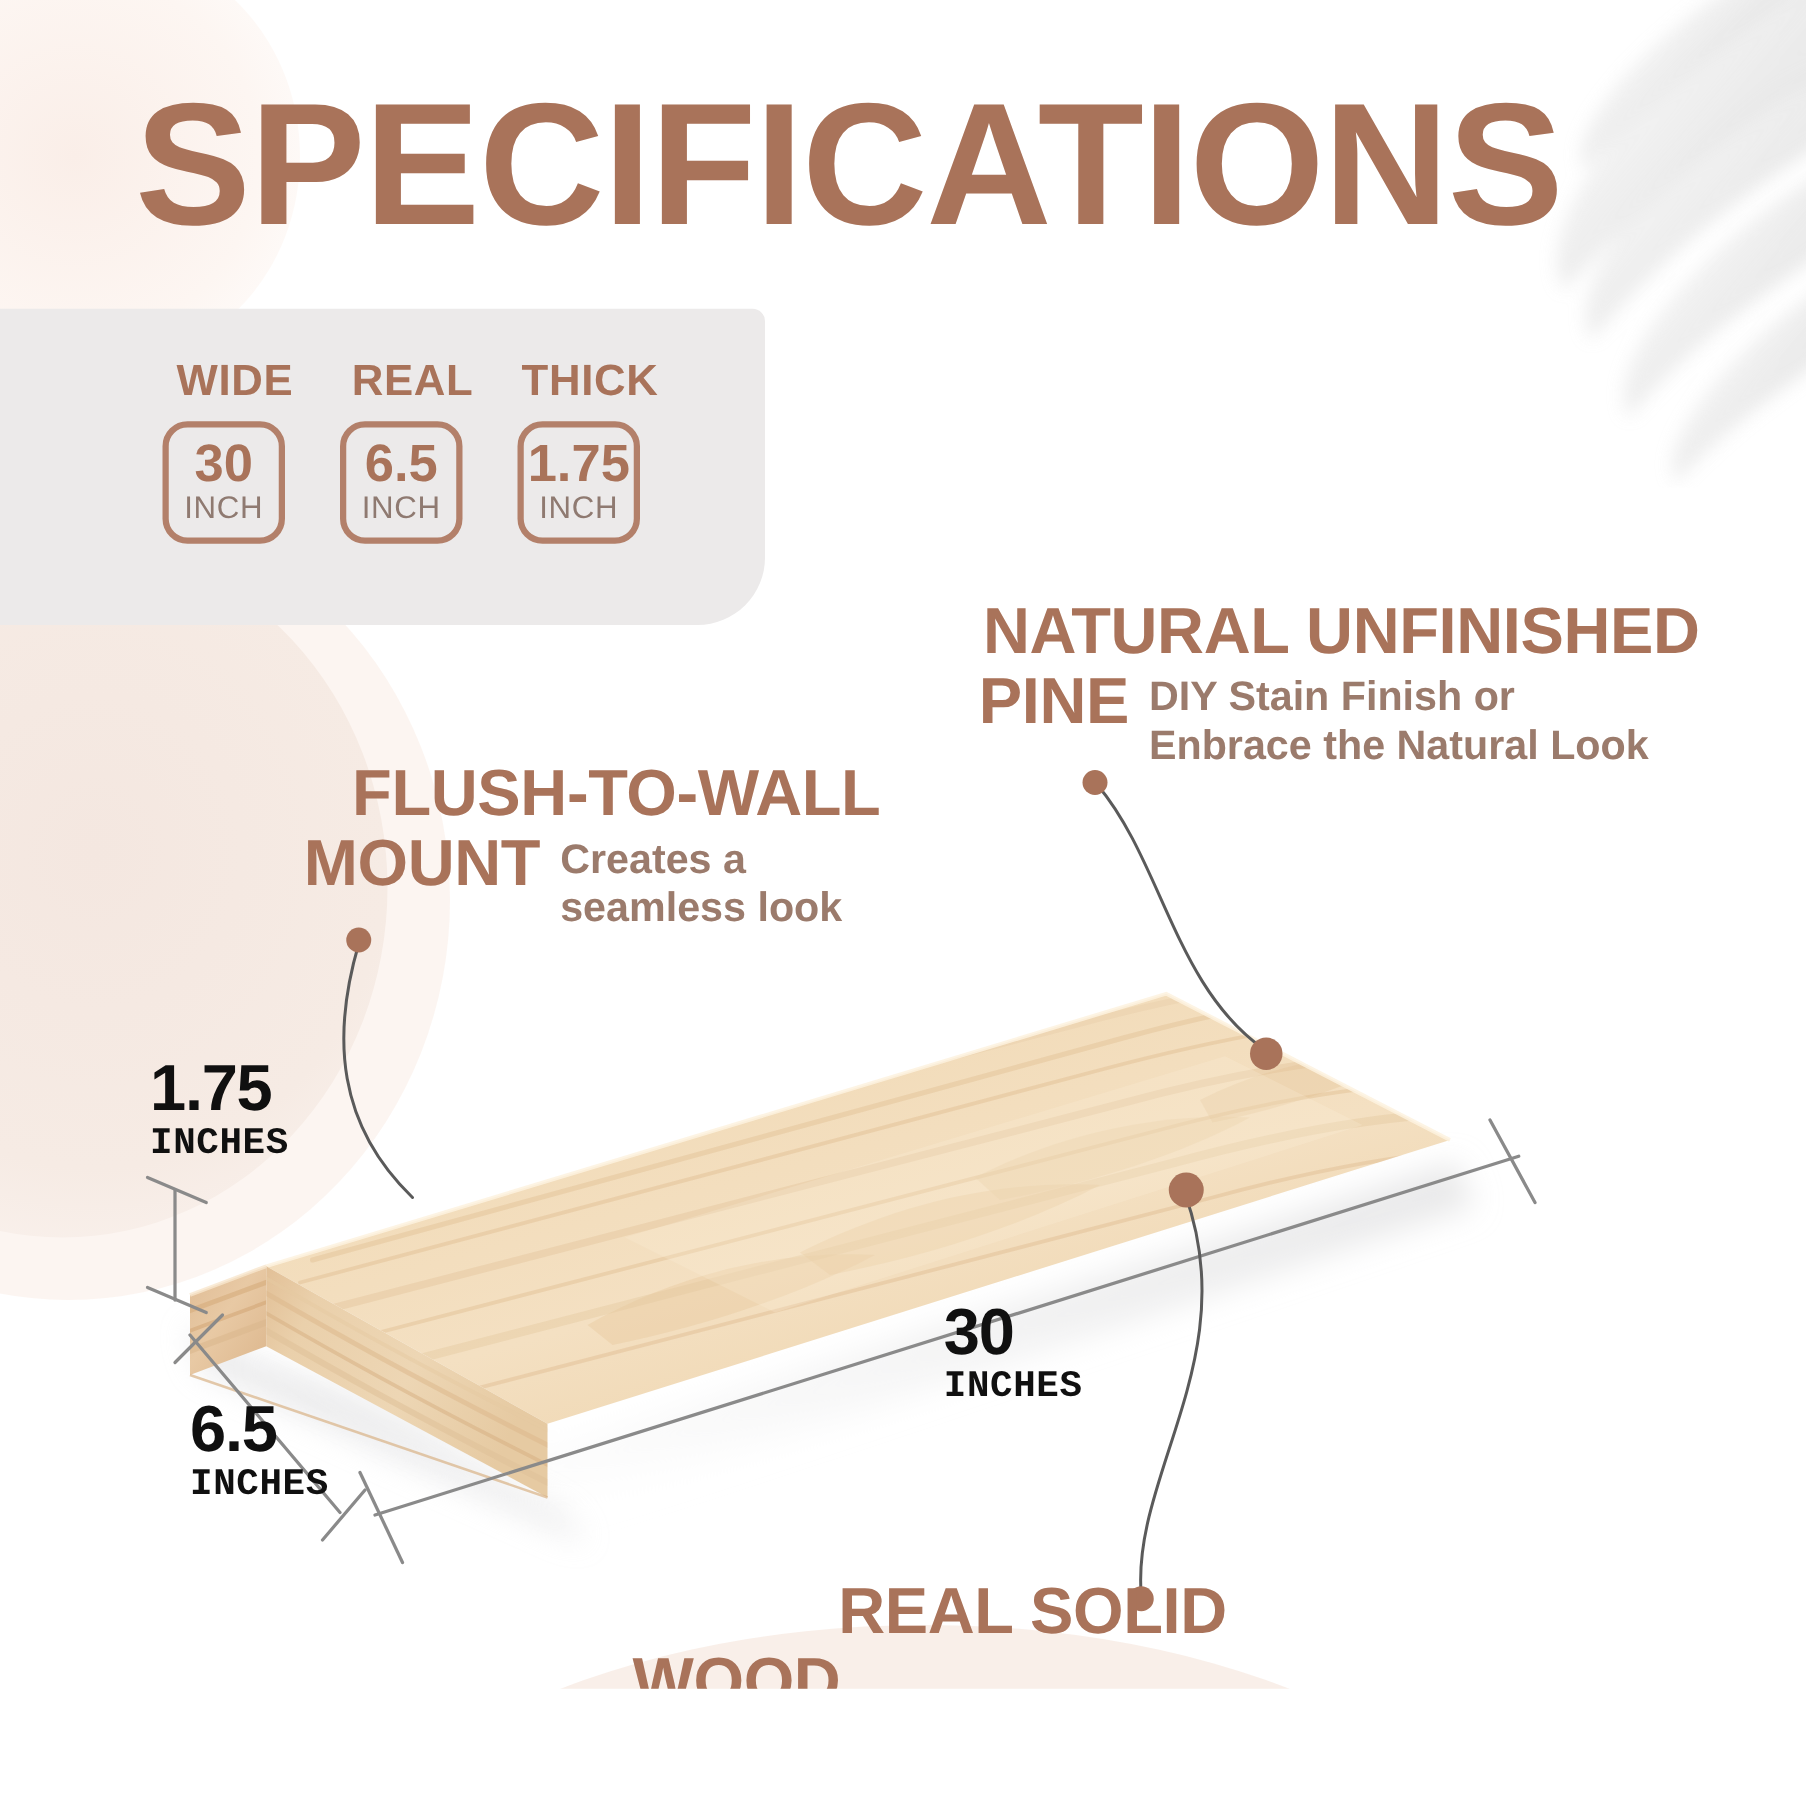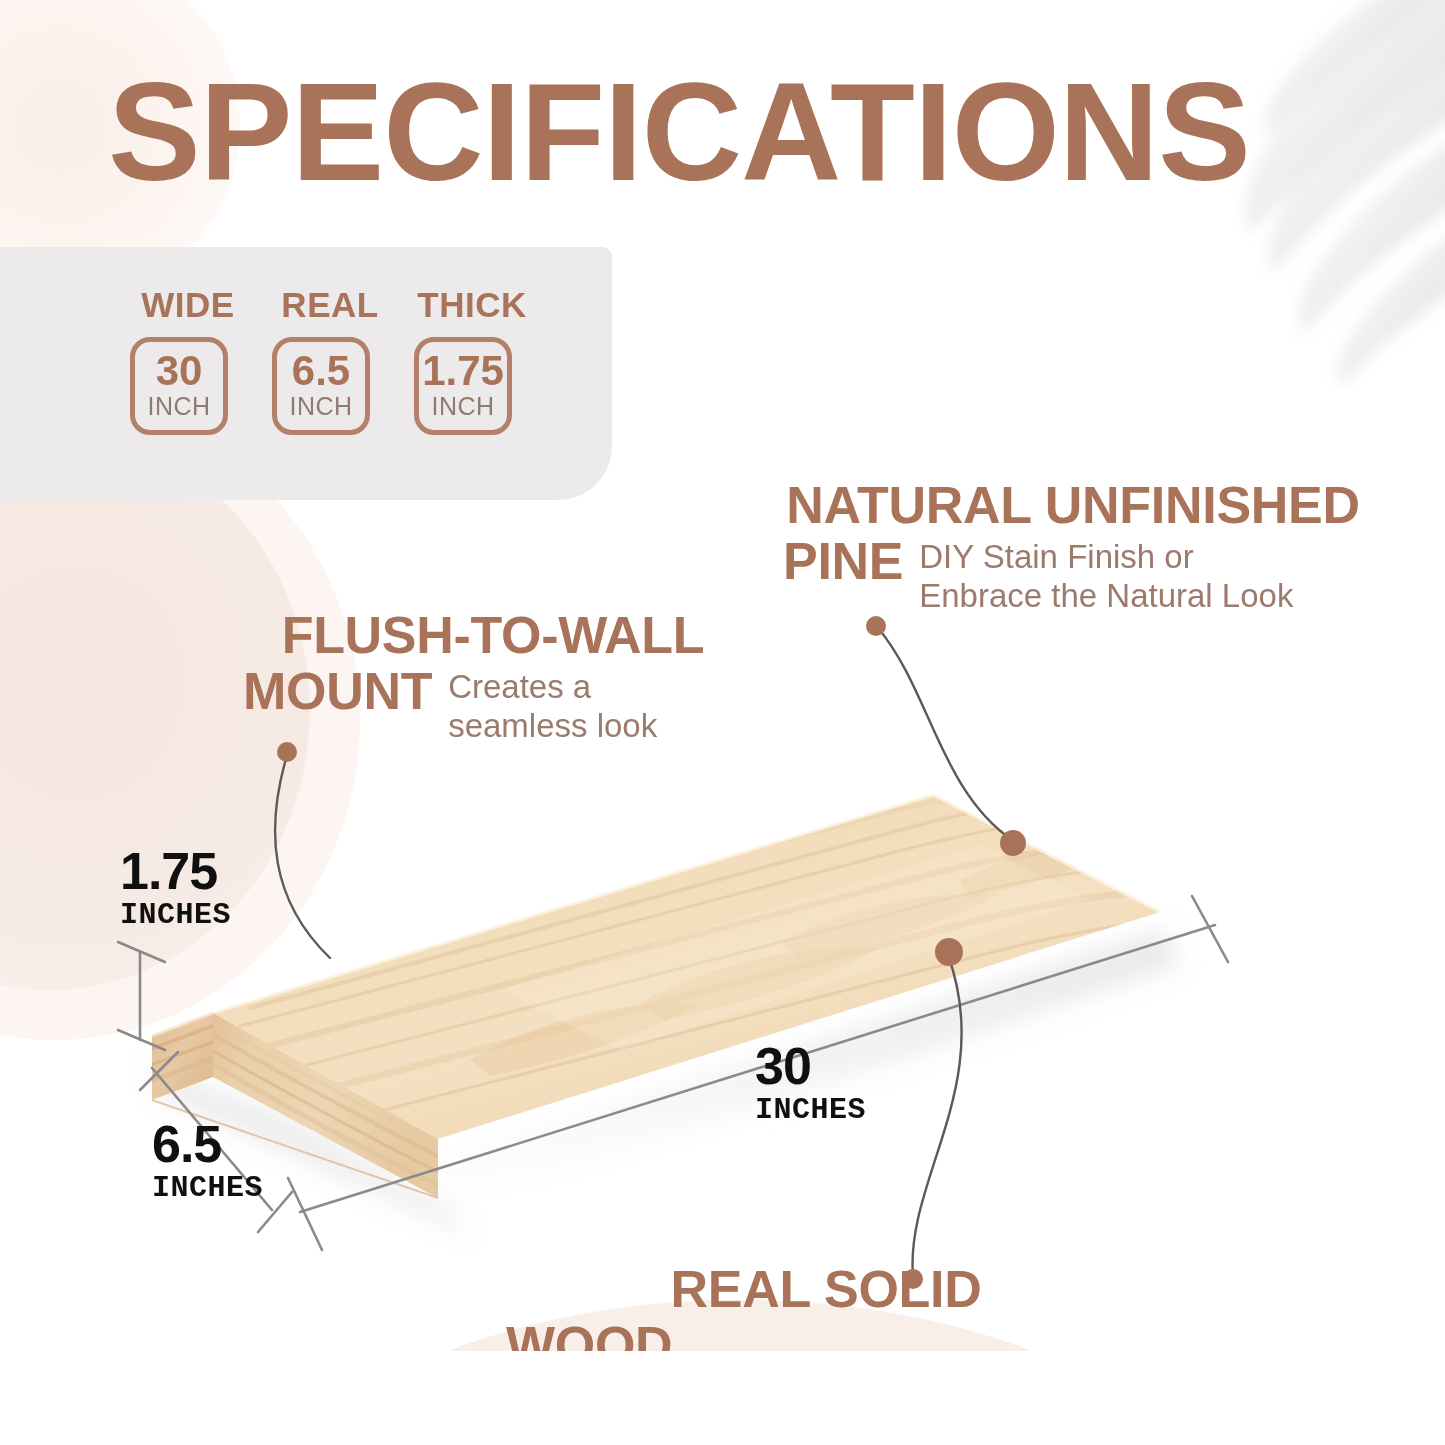--- a/index.html
+++ b/index.html
@@ -76,21 +76,21 @@
   }
   .spec-value{font-size:42px;font-weight:700;color:#a9735a;line-height:.95;}
   .spec-unit{font-size:25px;color:#8f7a71;letter-spacing:.5px;margin-top:1px;}
 
   
   .feature{position:absolute;}
   .feat-head{
     font-size:52px;font-weight:700;color:#a9735a;line-height:1.07;letter-spacing:-.3px;text-align:center;
   }
   .feat-body{
-    font-size:33px;color:#9b7b6c;line-height:1.2;font-weight:400;
+    font-size:33px;color:#9b7b6c;line-height:1.2;font-weight:700;
   }
   .feat-inline{display:flex;align-items:flex-start;gap:16px;}
   .feat-inline .feat-body{padding-top:3px;}
 
   
   #feat-pine{left:783px;top:478px;width:580px;}
   #feat-pine .feat-head{white-space:nowrap;}
   
   #feat-flush{left:243px;top:608px;width:500px;}
   

